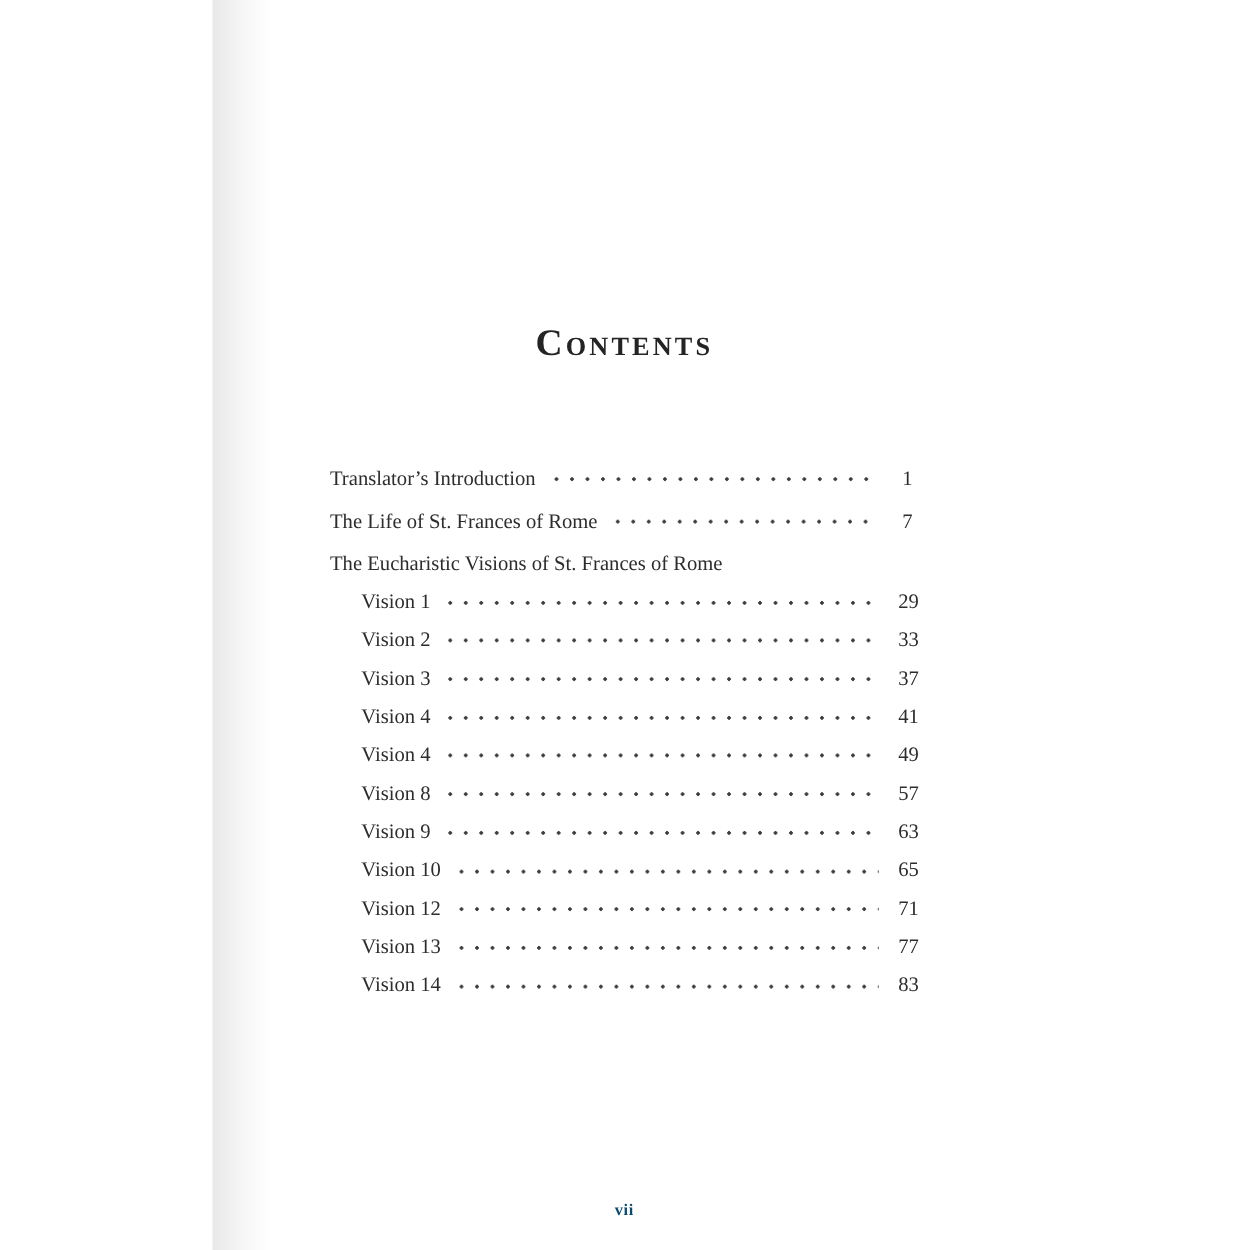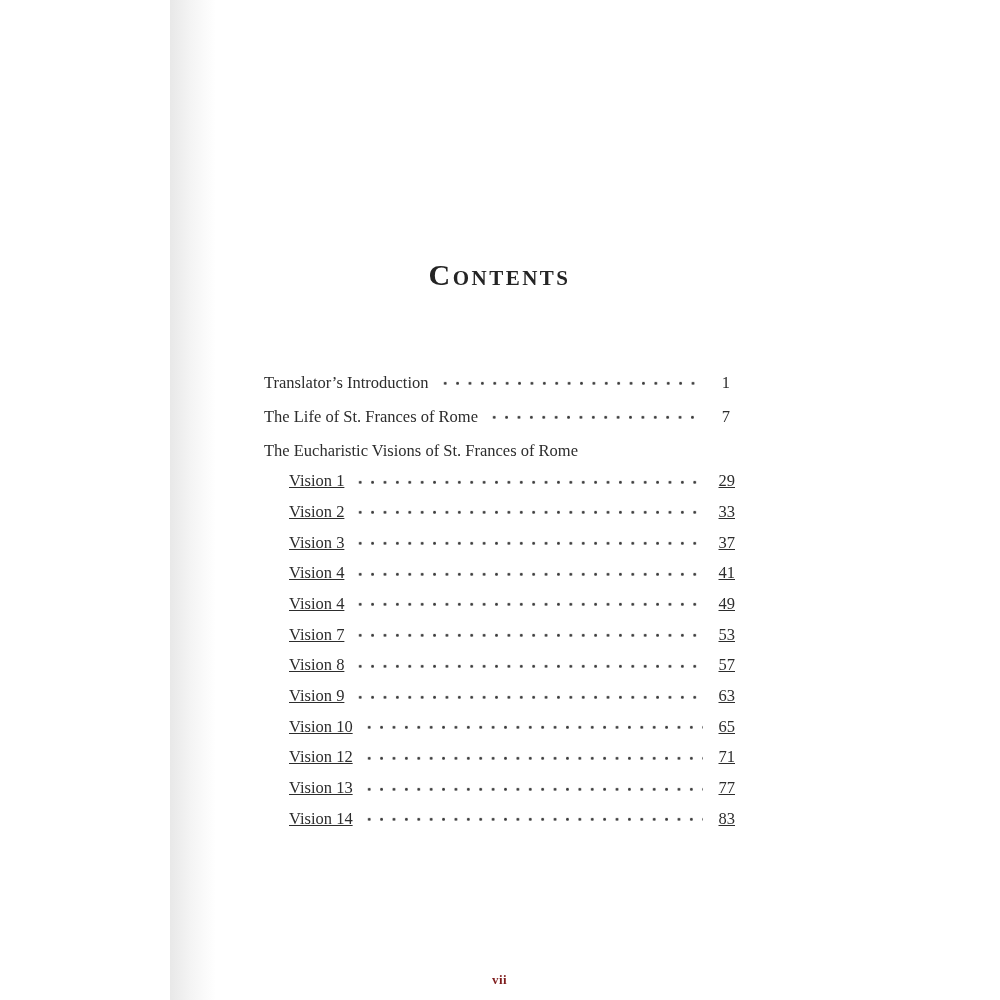--- a/index.html
+++ b/index.html
@@ -43,21 +43,21 @@
     left: 264px; top: 357px;
     width: 471px;
   }
   .toc-row {
     display: flex;
     align-items: flex-end;
     font-size: 16.5px;
     line-height: 1;
   }
   .toc-row.top { height: 34px; justify-content: space-between; }
-  .toc-row.indent { height: 30.7px; padding-left: 25px; text-decoration: underline; }
+  .toc-row.indent { height: 30.7px; padding-left: 25px; }
   .toc-label { white-space: nowrap; }
   .leader {
     flex: 1;
     height: 10px;
     margin-left: 7px;
     margin-right: 2px;
     background-image: radial-gradient(circle, var(--dot-color) 1.2px, transparent 1.6px);
     background-size: 12.4px 12.4px;
     background-repeat: repeat-x;
     background-position: 3px calc(100% - 1.5px);
@@ -68,23 +68,22 @@
     white-space: nowrap;
   }
   .toc-row.top .page-num { padding-right: 5px; }
   .footer-folio {
     position: absolute;
     left: 264px; top: 960px;
     width: 471px;
     text-align: center;
     font-size: 13px;
     letter-spacing: 0.5px;
-    color: #7f1d1d;
+    color: #0c4a6e;
     font-weight: bold;
-    margin-top: 12px;
   }
 </style>
 </head>
 <body>
 
 <div class="book-page">
   <div class="gutter-shadow"></div>
 
   <h1 class="page-title">Contents</h1>
 
@@ -121,25 +120,20 @@
         <span class="toc-label">Vision 4</span>
         <span class="leader"></span>
         <span class="page-num">41</span>
       </div>
       <div class="toc-row indent">
         <span class="toc-label">Vision 4</span>
         <span class="leader"></span>
         <span class="page-num">49</span>
       </div>
       <div class="toc-row indent">
-        <span class="toc-label">Vision 7</span>
-        <span class="leader"></span>
-        <span class="page-num">53</span>
-      </div>
-      <div class="toc-row indent">
         <span class="toc-label">Vision 8</span>
         <span class="leader"></span>
         <span class="page-num">57</span>
       </div>
       <div class="toc-row indent">
         <span class="toc-label">Vision 9</span>
         <span class="leader"></span>
         <span class="page-num">63</span>
       </div>
       <div class="toc-row indent">

